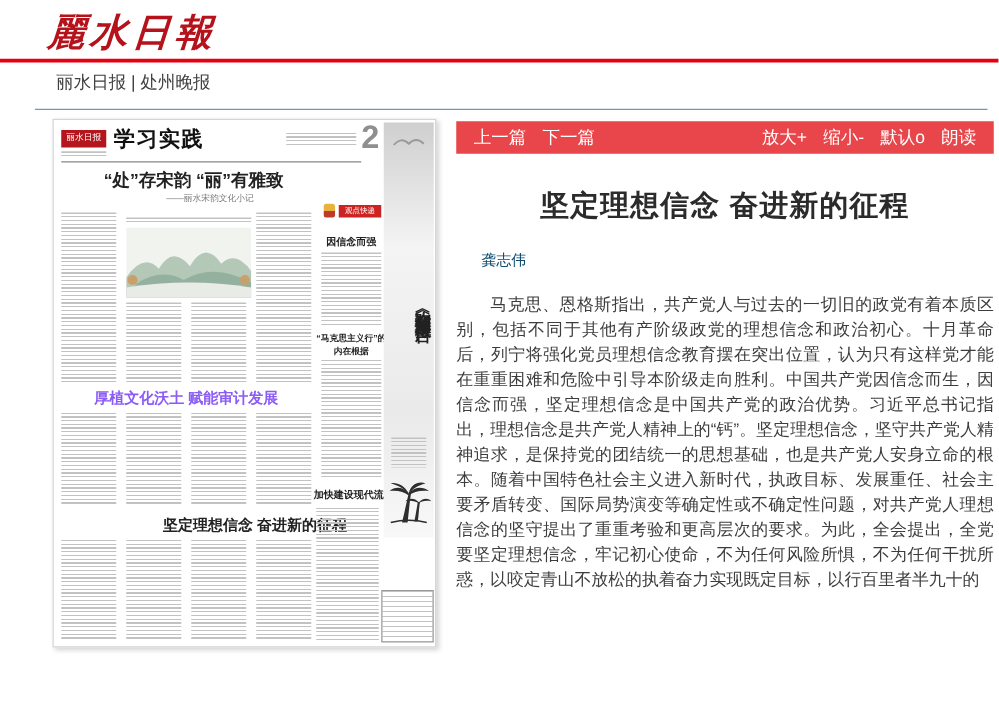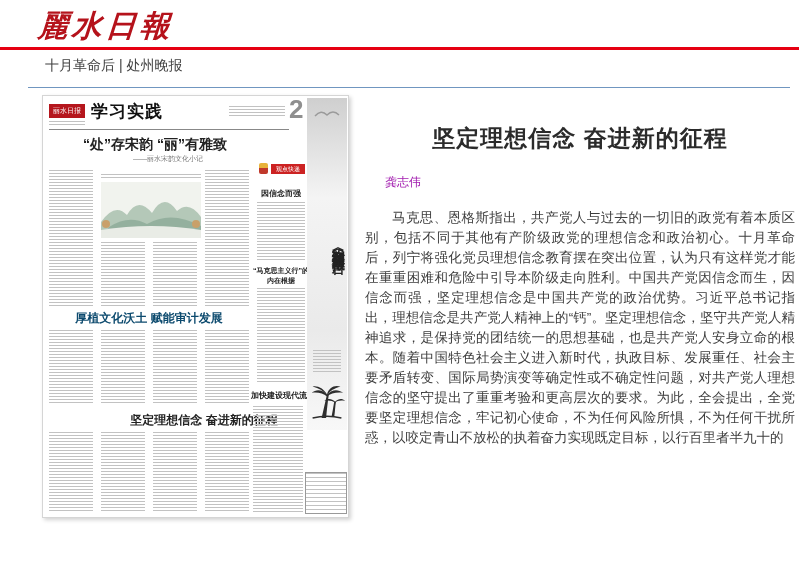--- a/index.html
+++ b/index.html
@@ -27,21 +27,21 @@
             font-size:7px; line-height:14px; text-align:center; overflow:hidden; white-space:nowrap; }
   .t-logo-sub { left:6px; top:25px; width:36px; height:4px; }
   .t-section { left:48px; top:4px; font-size:17px; font-weight:bold; color:#111; letter-spacing:1px; }
   .t-mast-meta { left:186px; top:10px; width:56px; height:12px; }
   .t-pagenum { left:246px; top:-2px; font-size:26px; font-weight:bold; color:#8f8f8f; }
   .t-mastline { left:6px; top:33px; width:240px; height:0; border-top:1px solid #888; }
   .t-h1 { left:40px; top:40px; width:170px; text-align:left; font-size:14px; font-weight:bold; color:#222; white-space:nowrap; }
   .t-h1sub { left:40px; top:58px; width:170px; text-align:center; font-size:7px; color:#777; }
   .t-capline { left:58px; top:78px; width:100px; height:6px; }
   .t-paint { left:58px; top:86px; width:100px; height:56px; }
-  .t-h2 { left:6px; top:214px; width:200px; text-align:center; font-size:12px; font-weight:bold; color:#0c4a6e; white-space:nowrap; }
+  .t-h2 { left:6px; top:214px; width:200px; text-align:center; font-size:12px; font-weight:bold; color:#8b5cf6; white-space:nowrap; }
   .t-h3 { left:66px; top:316px; width:190px; text-align:center; font-size:12px; font-weight:bold; color:#222; white-space:nowrap; }
   .t-badge-ico { left:216px; top:67px; width:9px; height:11px; background:linear-gradient(#e8b33a 50%, #c0392b 50%); border-radius:2px; }
   .t-badge { left:228px; top:68px; width:34px; height:10px; background:#cc2222; color:#fff; font-size:6px;
              line-height:10px; text-align:center; white-space:nowrap; overflow:hidden; }
   .t-rh1 { left:212px; top:92px; width:52px; text-align:center; font-size:8px; font-weight:bold; color:#222; white-space:nowrap; }
   .t-rh2 { left:210px; top:170px; width:56px; text-align:center; font-size:7px; font-weight:bold; color:#222; }
   .t-rh3 { left:208px; top:294px; width:60px; text-align:center; font-size:8px; font-weight:bold; color:#222; white-space:nowrap; }
   .t-banner { left:264px; top:2px; width:40px; height:332px; background:linear-gradient(to bottom,#cfcfcf,#f4f4f4 30%,#eaeaea 70%,#f8f8f8); }
   .t-banner-bird { left:6px; top:8px; }
   .t-banner-text { left:0; top:42px; width:40px; height:210px; writing-mode:vertical-rl; text-orientation:upright;
@@ -58,34 +58,34 @@
   .bottom-bar a { color:#333; text-decoration:none; cursor:pointer; }
   .pdf-ico { display:inline-block; cursor:pointer; }
 
   
   .panel { position:absolute; left:365px; top:97px; width:430px; }
   .toolbar { display:flex; justify-content:space-between; align-items:center; height:26px;
              background:#e8464a; color:#fff; font-size:14px; padding:0 14px; }
   .toolbar a { color:#fff; text-decoration:none; cursor:pointer; }
   .toolbar .grp { display:flex; gap:13px; }
   .panel h1 { margin-top:26px; text-align:center; font-size:23px; font-weight:bold; color:#2b2b2b; letter-spacing:1px; }
-  .author { margin:20px 0 0 20px; font-size:12px; color:#a21caf; }
+  .author { margin:20px 0 0 20px; font-size:12px; color:#0c4a6e; }
   .body { margin-top:17px; font-size:13.5px; line-height:20px; color:#3d3d3d; text-align:justify; }
   .body p { text-indent:2em; margin-bottom:15px; }
 </style>
 </head>
 <body>
 
 <div class="page">
 
   <div class="logo">麗水日報</div>
   <div class="red-rule"></div>
 
   <div class="subheader">
-    <span class="papers">十月革命后 | 处州晚报</span>
+    <span class="papers">丽水日报 | 处州晚报</span>
   </div>
   <div class="blue-rule"></div>
 
   <div class="thumb">
     <div class="t-logo">丽水日报</div>
     <div class="t-logo-sub tt"></div>
     <div class="t-section">学习实践</div>
     <div class="t-mast-meta tt"></div>
     <div class="t-pagenum">2</div>
     <div class="t-mastline"></div>
@@ -166,20 +166,32 @@
           <rect x="0.5" y="0.5" width="12" height="14" fill="#fff" stroke="#cc3333"></rect>
           <rect x="2" y="3" width="9" height="3" fill="#cc3333"></rect>
           <rect x="2" y="8" width="9" height="1" fill="#e89a9a"></rect>
           <rect x="2" y="10.5" width="9" height="1" fill="#e89a9a"></rect>
         </svg>
       </span>
     </div>
   </div>
 
   <div class="panel">
+    <div class="toolbar">
+      <div class="grp">
+        <a>上一篇</a>
+        <a>下一篇</a>
+      </div>
+      <div class="grp">
+        <a>放大+</a>
+        <a>缩小-</a>
+        <a>默认o</a>
+        <a>朗读</a>
+      </div>
+    </div>
     <h1>坚定理想信念 奋进新的征程</h1>
     <div class="author">龚志伟</div>
     <div class="body">
       <p>马克思、恩格斯指出，共产党人与过去的一切旧的政党有着本质区别，包括不同于其他有产阶级政党的理想信念和政治初心。十月革命后，列宁将强化党员理想信念教育摆在突出位置，认为只有这样党才能在重重困难和危险中引导本阶级走向胜利。中国共产党因信念而生，因信念而强，坚定理想信念是中国共产党的政治优势。习近平总书记指出，理想信念是共产党人精神上的“钙”。坚定理想信念，坚守共产党人精神追求，是保持党的团结统一的思想基础，也是共产党人安身立命的根本。随着中国特色社会主义进入新时代，执政目标、发展重任、社会主要矛盾转变、国际局势演变等确定性或不确定性问题，对共产党人理想信念的坚守提出了重重考验和更高层次的要求。为此，全会提出，全党要坚定理想信念，牢记初心使命，不为任何风险所惧，不为任何干扰所惑，以咬定青山不放松的执着奋力实现既定目标，以行百里者半九十的</p>
     </div>
   </div>
 
 </div>
 
 </body></html>

